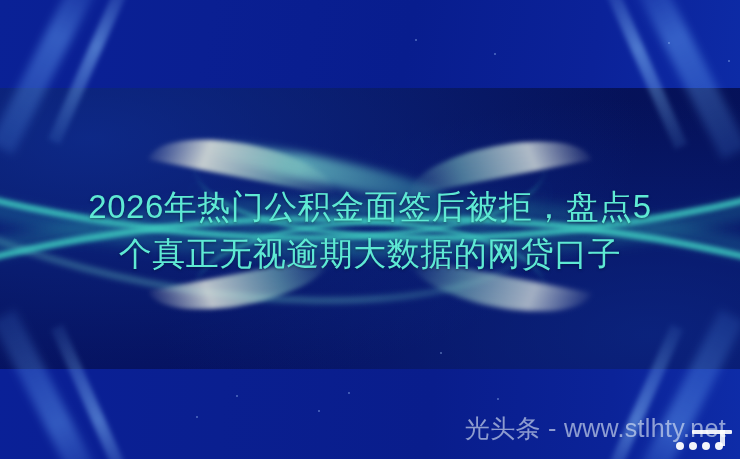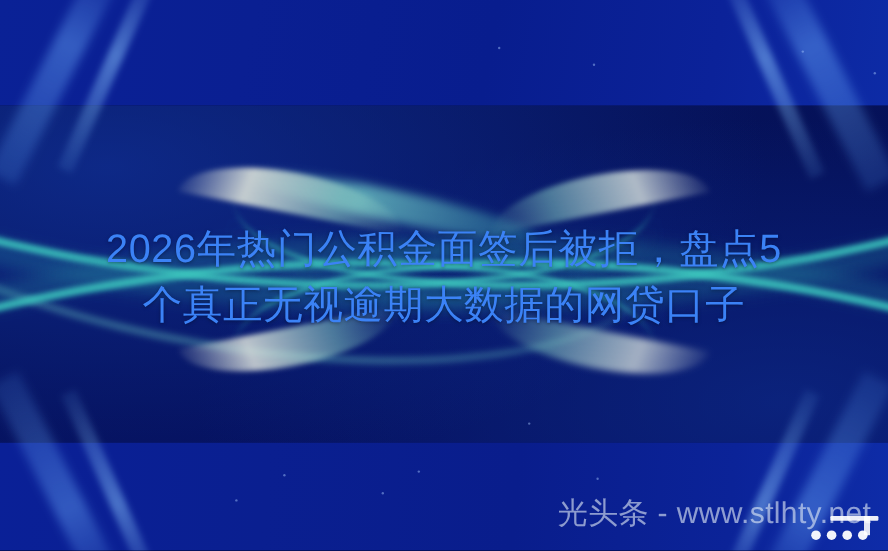--- a/index.html
+++ b/index.html
@@ -249,21 +249,21 @@
     pointer-events: none;
   }
 
   
   #headline {
     position: absolute;
     top: 183px;
     left: 0;
     width: 740px;
     text-align: center;
-    color: #3b82f6;
+    color: #5eead4;
     font-size: 33px;
     line-height: 47px;
     letter-spacing: 0.5px;
     white-space: pre-line;
     text-shadow: 0 1px 3px rgba(0,0,0,.35);
     pointer-events: none;
   }
 
   
   #watermark {

